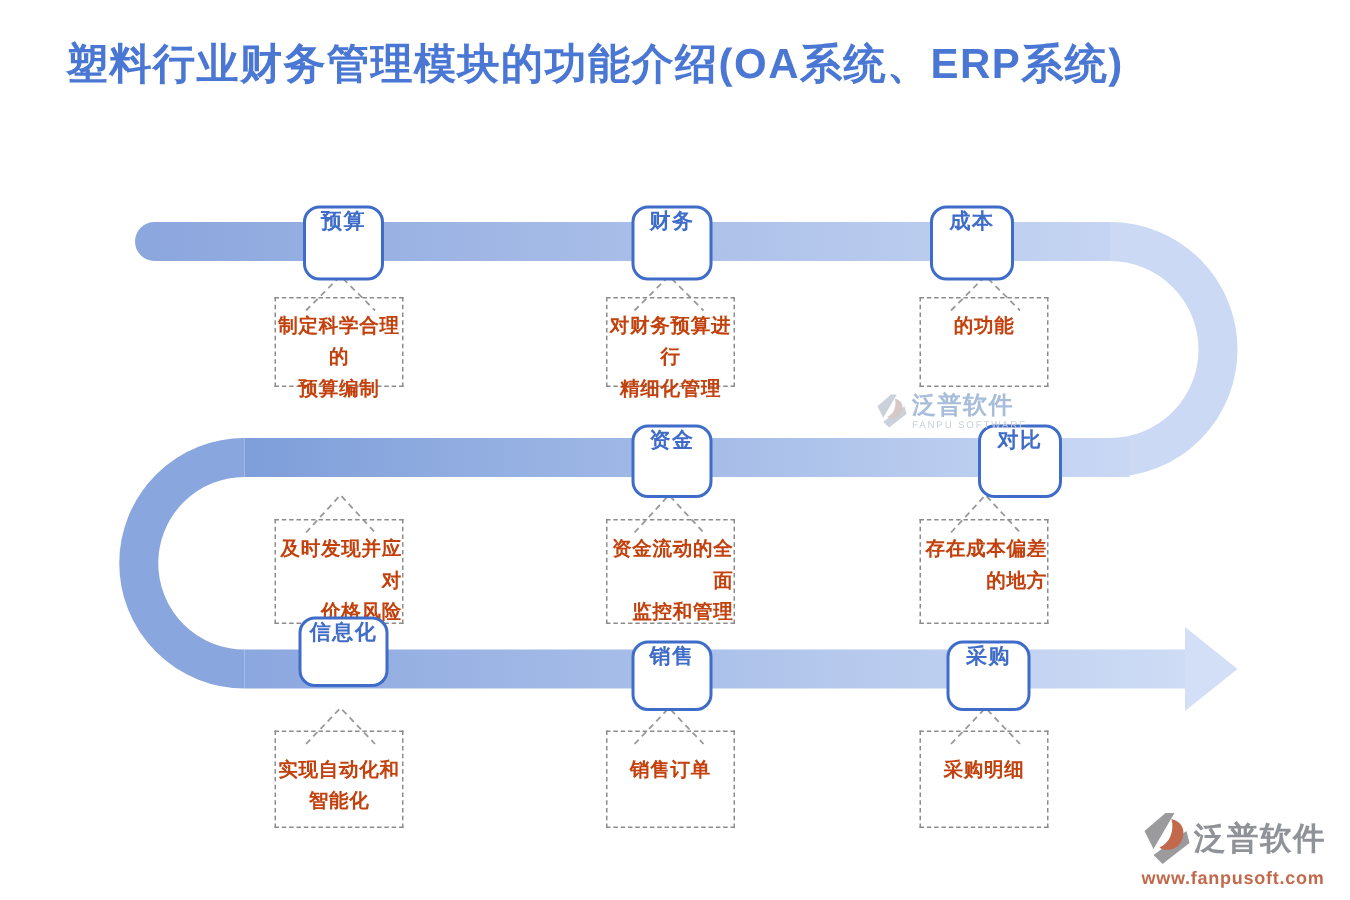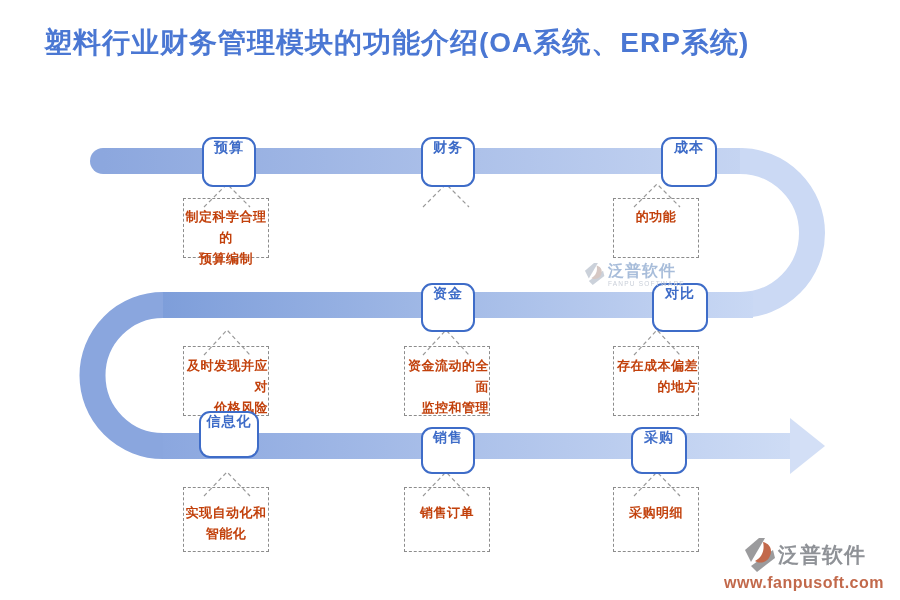--- a/index.html
+++ b/index.html
@@ -28,21 +28,21 @@
     position:absolute;left:583px;top:262px;display:flex;align-items:flex-start;z-index:4;
   }
   .watermark .wm-text{margin-left:3px;}
   .wm-name{font-size:16px;font-weight:700;color:#a8bdda;letter-spacing:1px;line-height:18px;}
   .wm-sub{font-size:6.5px;color:#c9cfd9;letter-spacing:1.2px;line-height:7px;}
   .footer-brand{
     position:absolute;right:16px;bottom:8px;z-index:4;text-align:center;
   }
   .fb-row{display:flex;align-items:center;justify-content:center;}
   .fb-name{font-size:21px;font-weight:700;color:#8f9297;letter-spacing:1px;margin-left:2px;}
-  .fb-url{font-size:16px;font-weight:700;color:#c2694b;letter-spacing:0.5px;margin-top:1px;}
+  .fb-url{font-size:12px;font-weight:700;color:#c2694b;letter-spacing:0.5px;margin-top:1px;}
 </style>
 </head>
 <body>
 
 <div id="stage">
 
   <div class="page-title">塑料行业财务管理模块的功能介绍(OA系统、ERP系统)</div>
 
   <svg id="flow-svg" viewBox="0 0 900 600" xmlns="http://www.w3.org/2000/svg">
     <defs>
@@ -84,22 +84,26 @@
     <span>预算</span>
   </div>
   <div class="desc-box" style="left:183px;top:198px;width:86px;height:60px">
     <div>制定科学合理的</div>
     <div>预算编制</div>
   </div>
 
   <div class="node-box" style="left:421px;top:137px;width:50px;height:46px">
     <span>财务</span>
   </div>
+  <div class="desc-box" style="left:404px;top:198px;width:86px;height:60px">
+    <div>对财务预算进行</div>
+    <div>精细化管理</div>
+  </div>
 
-  <div class="node-box" style="left:661px;top:137px;width:52px;height:46px">
+  <div class="node-box" style="left:620px;top:137px;width:52px;height:46px">
     <span>成本</span>
   </div>
   <div class="desc-box" style="left:613px;top:198px;width:86px;height:60px">
     <div>的功能</div>
   </div>
 
   <div class="desc-box tall" style="left:183px;top:346px;width:86px;height:70px">
     <div>及时发现并应对</div>
     <div>价格风险</div>
   </div>

